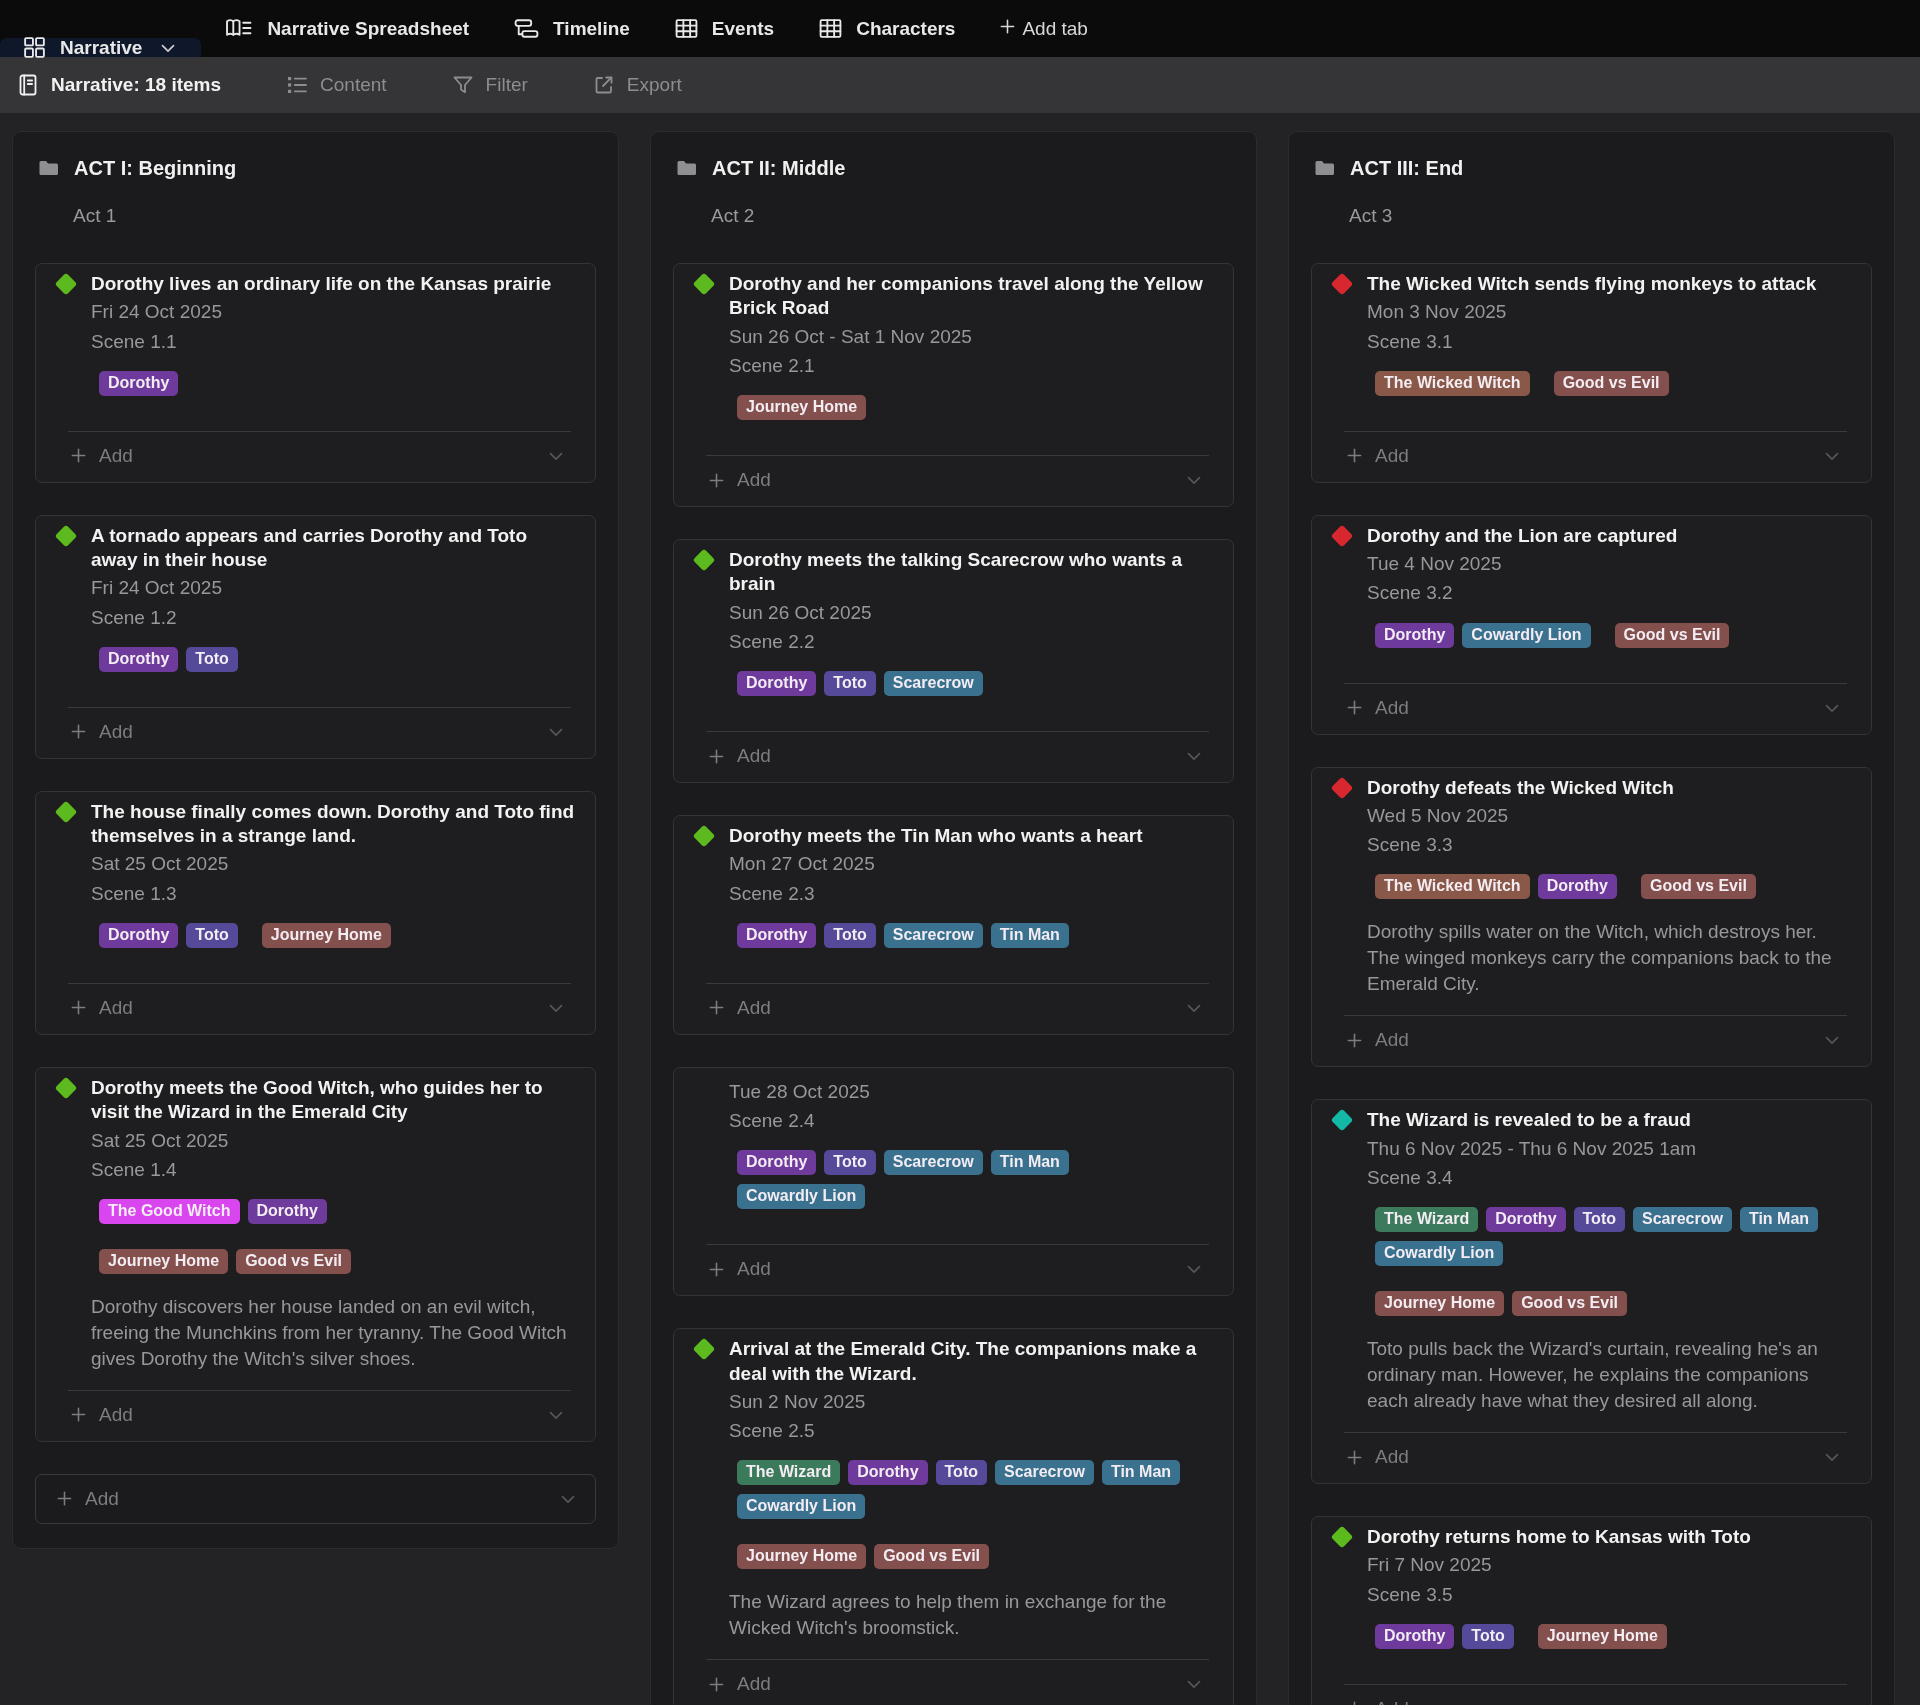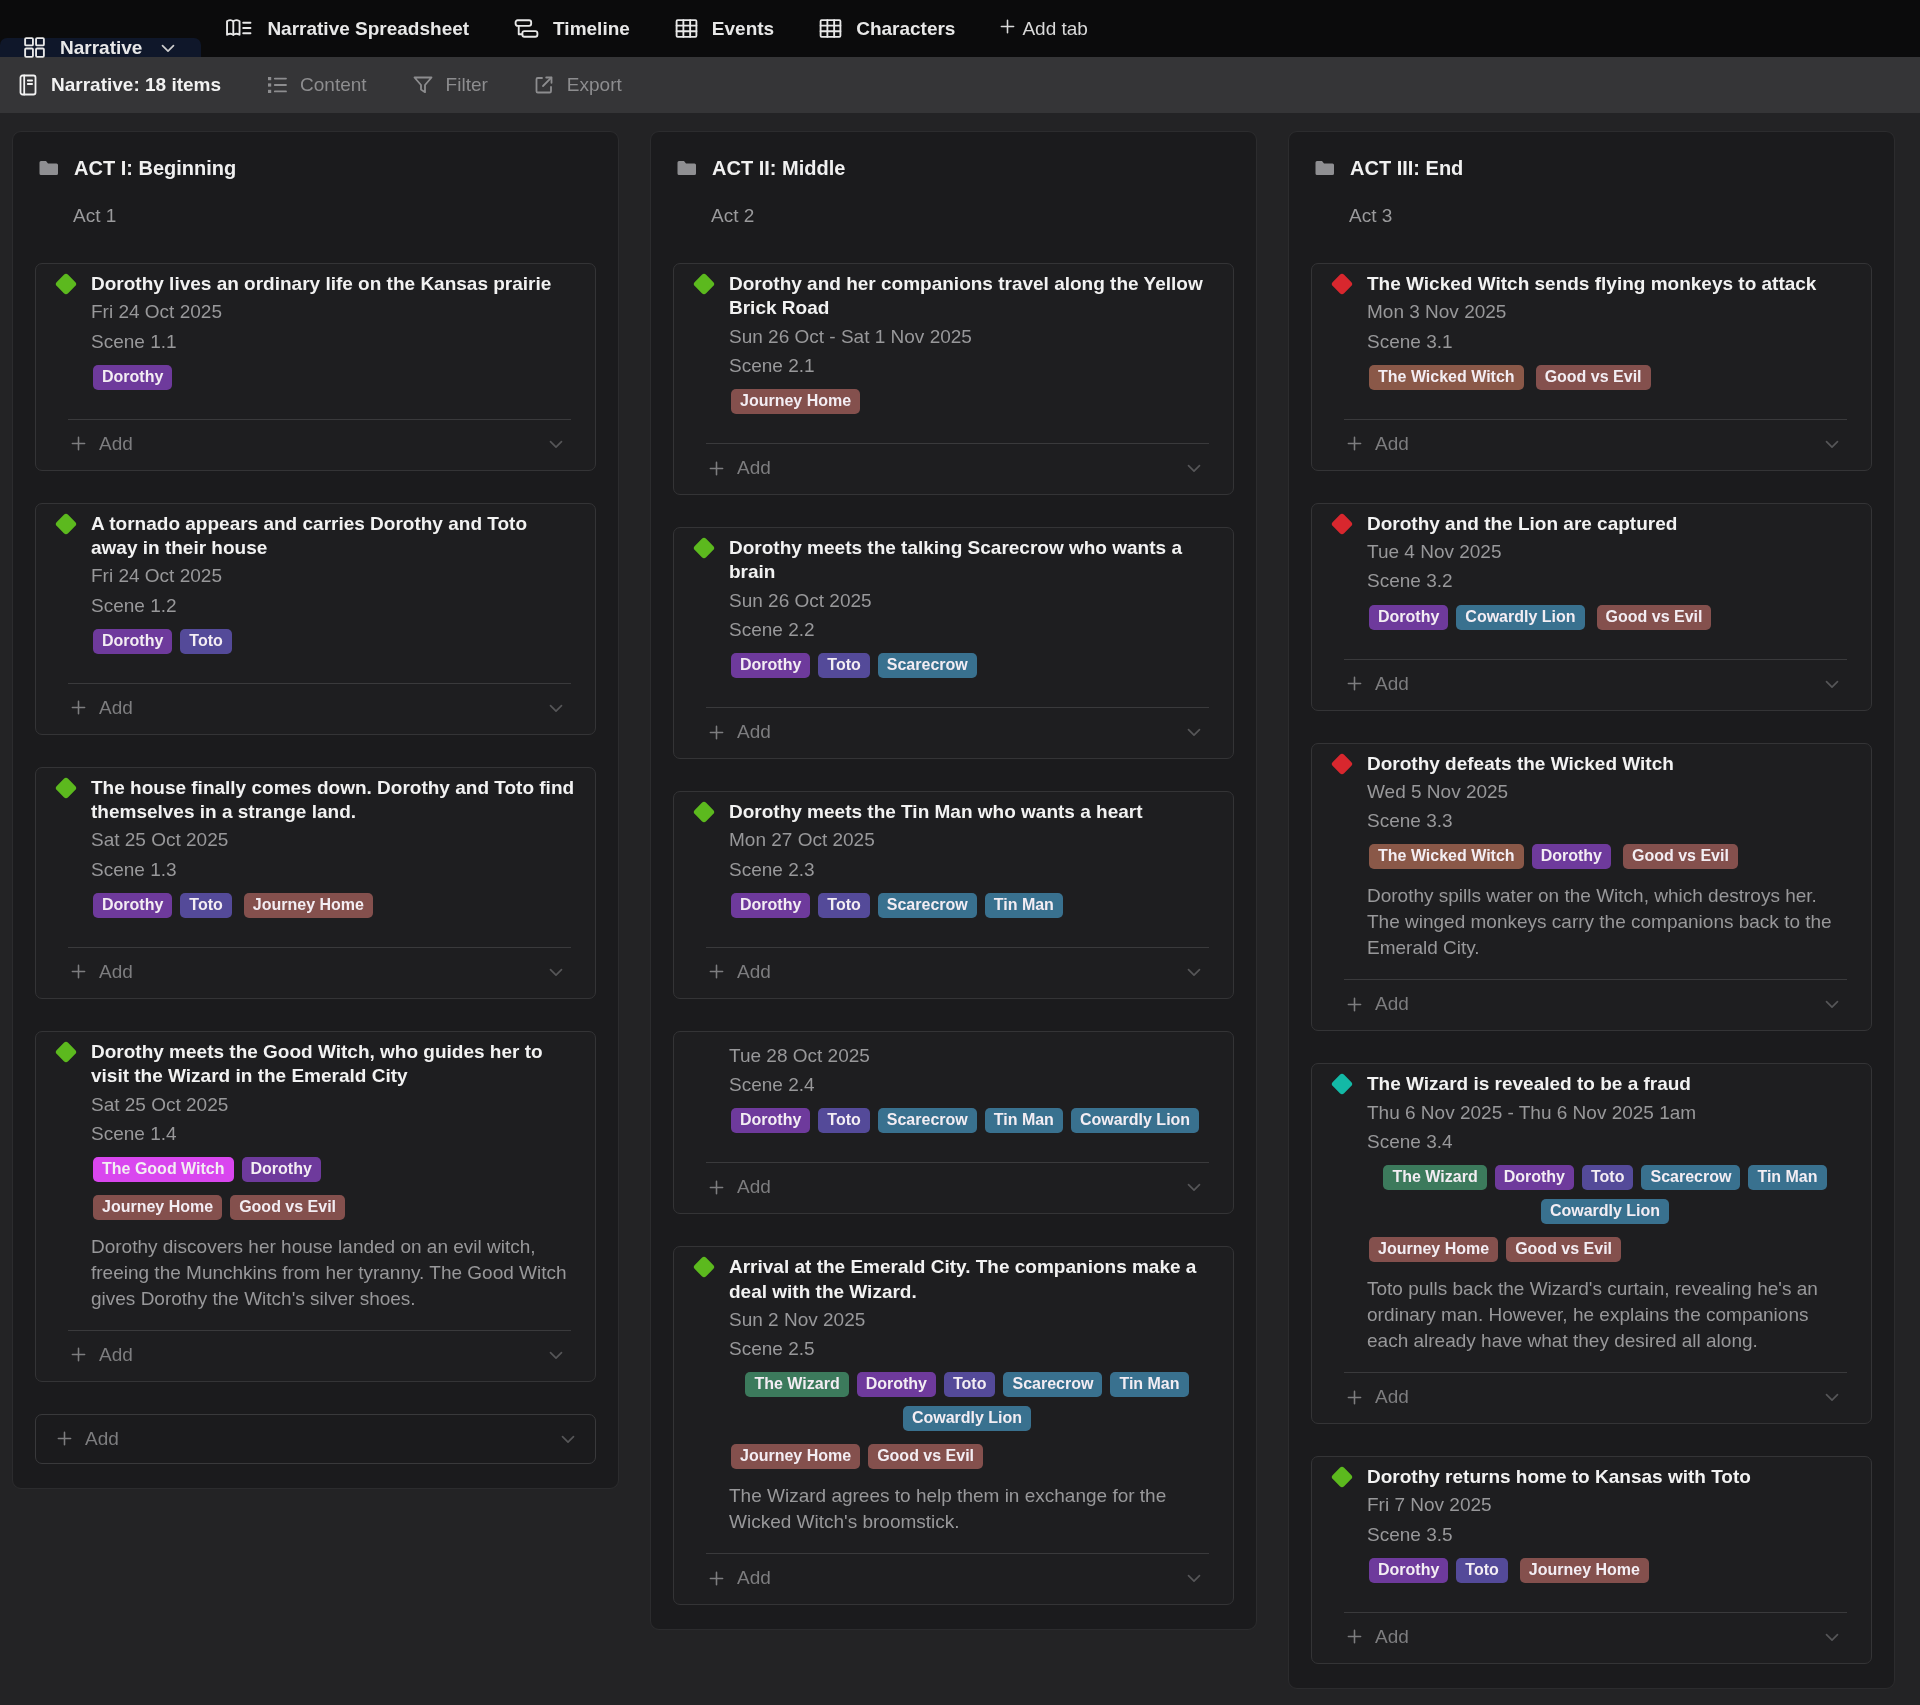--- a/index.html
+++ b/index.html
@@ -12,39 +12,39 @@
   
   .tabbar{height:57px;background:#0b0b0c;display:flex;align-items:stretch;}
   .tab{display:flex;align-items:center;gap:13px;padding:0 22px;color:#e8e8e8;
        font-size:19px;font-weight:bold;cursor:default;white-space:nowrap;}
   .tab.active{background:#0f172a;border-radius:7px 7px 0 0;margin-top:38px;}
   .tab .ticon{display:flex;color:#e8e8e8;}
   .tab .chev{display:flex;color:#cfcfcf;margin-left:2px;}
   .addtab{display:flex;align-items:center;gap:4px;padding:0 20px;color:#d9d9d9;
           font-size:19px;font-weight:normal;}
   
-  .toolbar{height:56px;background:#353537;display:flex;align-items:center;padding:0 16px;gap:44px;}
+  .toolbar{height:56px;background:#353537;display:flex;align-items:center;padding:0 16px;gap:64px;}
   .toolitem{display:flex;align-items:center;gap:11px;font-size:19px;color:#8d8d8f;}
   .toolitem.primary{color:#f2f2f2;font-weight:bold;}
   .toolitem .ticon{display:flex;}
   
   .board{display:flex;align-items:flex-start;gap:31px;padding:18px 12px;}
   .column{width:607px;box-sizing:border-box;background:#1b1b1d;border:1px solid #2c2c2e;
           border-radius:9px;padding:22px 22px 24px;}
   .col-head{display:flex;align-items:center;gap:13px;color:#f0f0f0;font-size:20px;font-weight:bold;padding:2px 2px 0;}
   .col-head .ticon{color:#8f8f92;display:flex;}
   .col-sub{color:#9a9a9c;font-size:19px;margin:25px 0 0 38px;}
   .cards{margin-top:36px;display:flex;flex-direction:column;gap:32px;}
   .card{background:#1e1e20;border:1px solid #343436;border-radius:7px;padding:8px 20px 0;}
   .title-row{display:flex;gap:15px;}
   .diamond{width:16px;height:16px;border-radius:3px;transform:rotate(45deg);flex:none;margin:4px 2px 0 2px;}
   .card-title{color:#f2f2f2;font-size:19px;font-weight:bold;line-height:1.28;}
   .meta{margin:3px 0 0 35px;color:#98989a;font-size:19px;line-height:1.38;}
   .tags{margin:8px 0 0 35px;line-height:1;}
-  .tag-group{display:inline-block;vertical-align:top;margin:2px;text-align:center;}
+  .tag-group{display:inline-block;vertical-align:top;margin:8px;}
   .tag{display:inline-block;color:#f3edf3;font-size:16px;font-weight:bold;
        padding:4px 9px 5px;border-radius:5px;margin:0 8px 9px 0;white-space:nowrap;}
   .desc{margin:3px 4px 4px 35px;color:#98989a;font-size:19px;line-height:1.37;}
   .divider{border-top:1px solid #3a3a3c;margin:18px 4px 0 12px;}
   .footer-row{display:flex;align-items:center;justify-content:space-between;padding:13px 8px 15px 12px;}
   .add-btn{display:flex;align-items:center;gap:10px;color:#7d7d7f;font-size:19px;}
   .add-btn .ticon{display:flex;color:#7d7d7f;}
   .chev-dim{display:flex;color:#55555,7;color:#565658;}
   .col-add{margin-top:32px;border:1px solid #39393b;border-radius:7px;
            padding:13px 16px 13px 18px;display:flex;align-items:center;justify-content:space-between;}

